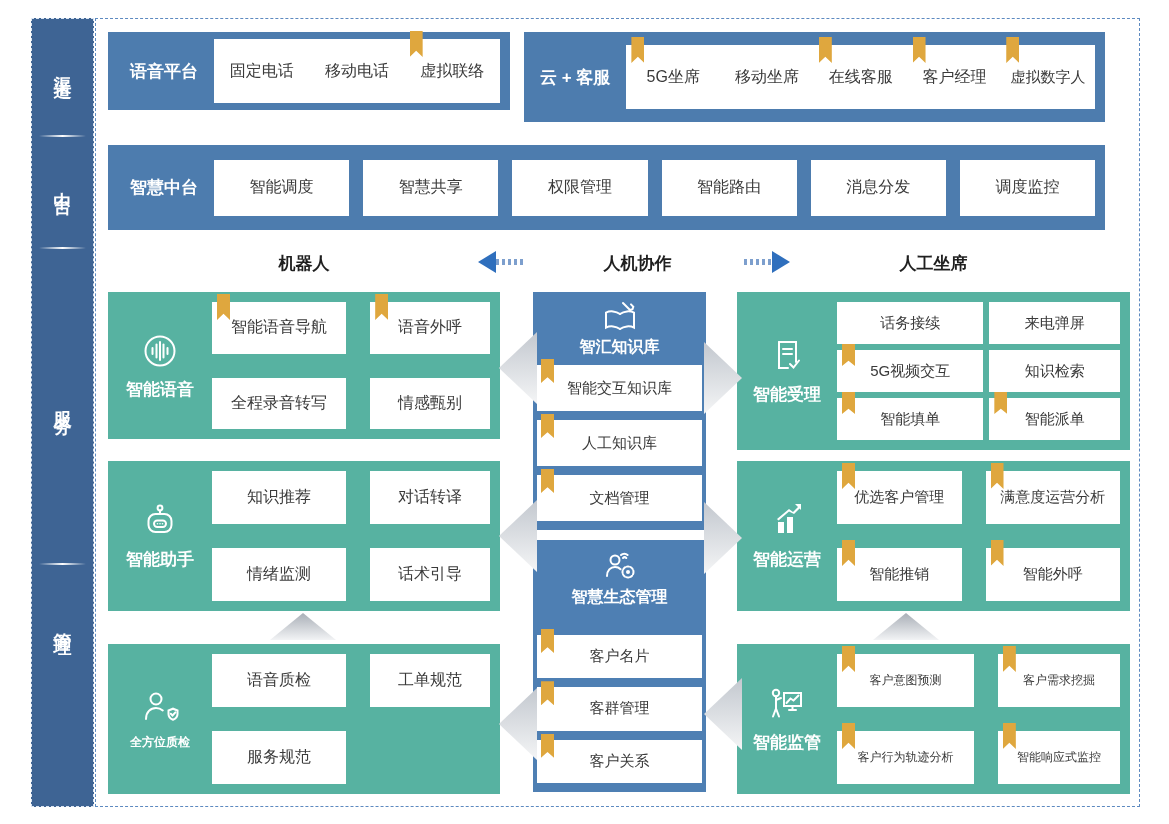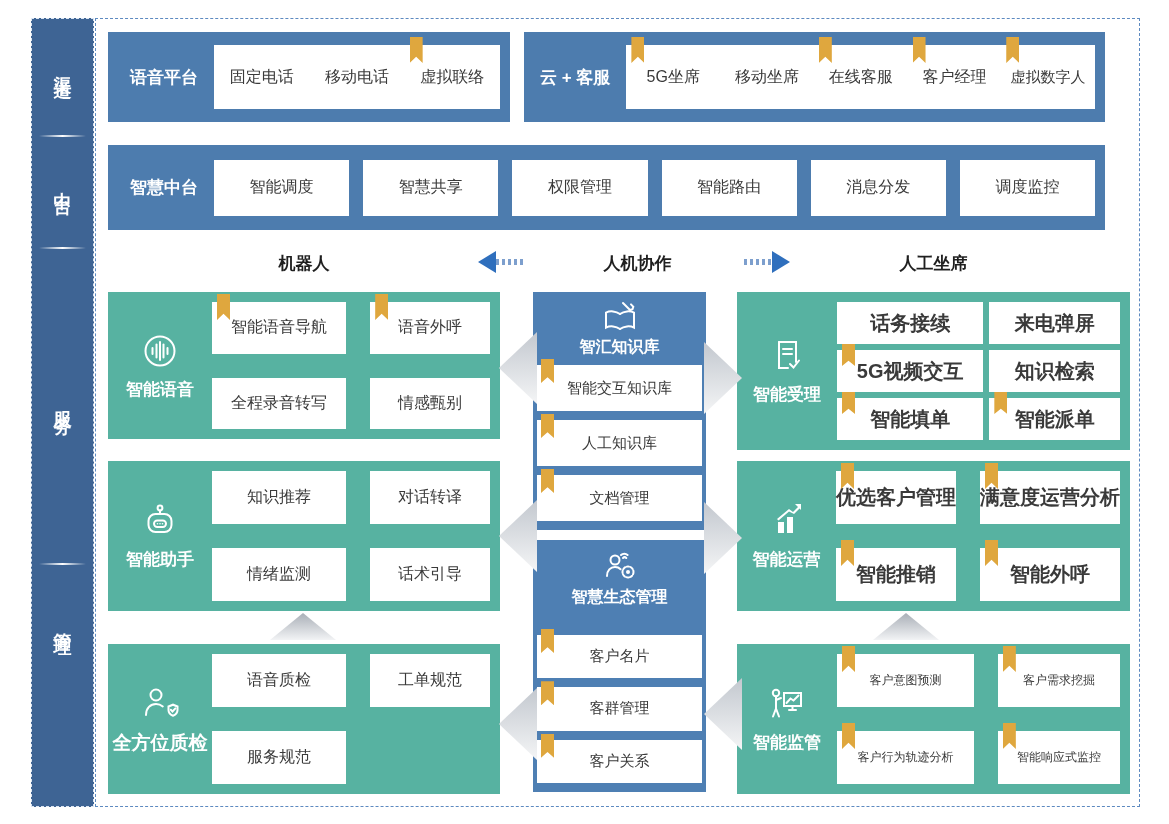--- a/index.html
+++ b/index.html
@@ -39,21 +39,21 @@
   .tri-r{width:0;height:0;border-top:11px solid transparent;border-bottom:11px solid transparent;border-left:18px solid var(--arrow-blue);}
   .tail{width:28px;height:6px;background:repeating-linear-gradient(90deg,#7d9fcd 0 3px,rgba(0,0,0,0) 3px 6px);}
 
   
   .svc{position:absolute;background:var(--teal);display:flex;}
   .svc-side{width:104px;display:flex;flex-direction:column;align-items:center;justify-content:center;gap:7px;color:#fff;font-weight:bold;font-size:17px;text-align:center;}
   .svc-side .lbl{white-space:nowrap;}
   .svc-grid{flex:1;display:grid;grid-template-columns:1.12fr 1fr;gap:24px;padding:10px 10px 10px 0;}
   .g3{grid-template-rows:repeat(3,1fr);gap:6px;padding:10px 10px 10px 0;}
   .svc .wbox{font-size:16px;}
-  .fs15 .wbox{font-size:20px;font-weight:bold;}
+  .fs15 .wbox{font-size:15px;}
   .fs14 .wbox{font-size:12px;}
 
   
   .kb{position:absolute;background:var(--mid-blue);display:flex;flex-direction:column;align-items:center;}
   .kb-head{display:flex;flex-direction:column;align-items:center;gap:3px;color:#fff;font-weight:bold;font-size:16px;padding:8px 0 7px;}
   .kb-item{position:relative;width:165px;height:46px;margin-bottom:9px;background:#fff;display:flex;align-items:center;justify-content:center;color:var(--txt);font-size:15px;white-space:nowrap;}
   .kb-item .bm{top:-6px;left:4px;height:24px;}
 
   
   .chev{position:absolute;width:38px;height:72px;background:linear-gradient(to bottom,#c3c8cf,#f4f5f6);}
@@ -72,21 +72,21 @@
   <aside class="sidebar">
     <span class="vtext" style="top:42px">渠道</span>
     <div class="sdiv" style="top:116px"></div>
     <span class="vtext" style="top:158px">中台</span>
     <div class="sdiv" style="top:228px"></div>
     <span class="vtext" style="top:378px">服务</span>
     <div class="sdiv" style="top:544px"></div>
     <span class="vtext" style="top:600px">管理</span>
   </aside>
 
-  <div class="hbar" style="left:108px;top:32px;width:402px;height:90px;padding-left:22px">
+  <div class="hbar" style="left:108px;top:32px;width:402px;height:78px;padding-left:22px">
     <span class="bar-label">语音平台</span>
     <div class="bar-boxes">
       <div class="wbox">
           <span>固定电话</span>
         </div>
       <div class="wbox">
           <span>移动电话</span>
         </div>
       <div class="wbox">
           <span class="bm"></span>
@@ -222,21 +222,21 @@
   <section class="svc" style="left:108px;top:644px;width:392px;height:150px">
     <div class="svc-side">
       <span>
         <svg width="42" height="40" viewBox="0 0 42 40" fill="none" stroke="#fff" stroke-width="2" stroke-linecap="round">
             <circle cx="17" cy="12" r="5.5"></circle>
             <path d="M7 32c0-7 4.5-11 10-11 2.8 0 5 .9 6.8 2.4"></path>
             <path d="M29.5 23.5l4.5-1.8 4.5 1.8v3.6c0 2.8-1.9 4.7-4.5 5.7-2.6-1-4.5-2.9-4.5-5.7z"></path>
             <polyline points="31.8,26.8 33.5,28.5 36.4,25.4"></polyline>
           </svg>
       </span>
-      <span class="lbl" style="font-size:19px">全方位质检</span>
+      <span class="lbl" style="font-size:12px">全方位质检</span>
     </div>
     <div class="svc-grid">
       <div class="wbox">
           <span>语音质检</span>
         </div>
       <div class="wbox">
           <span>工单规范</span>
         </div>
       <div class="wbox">
           <span>服务规范</span>

